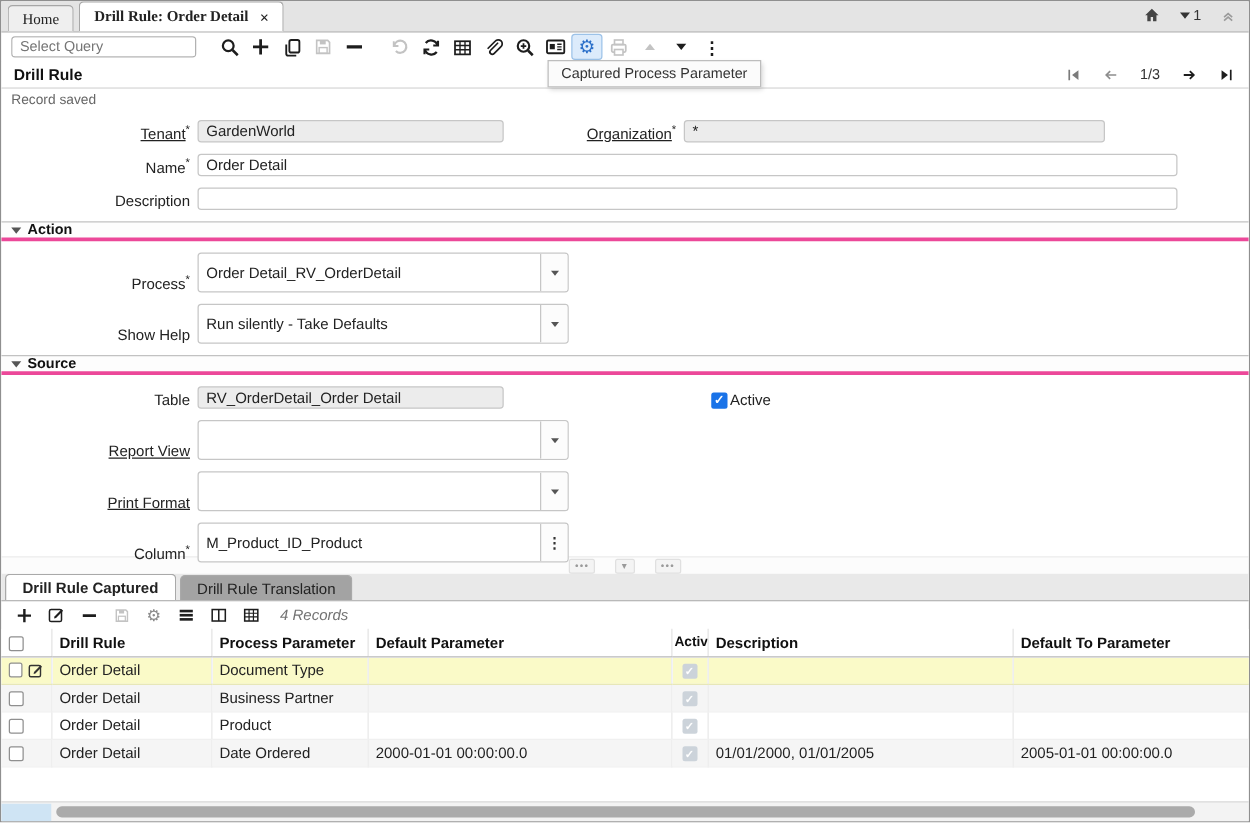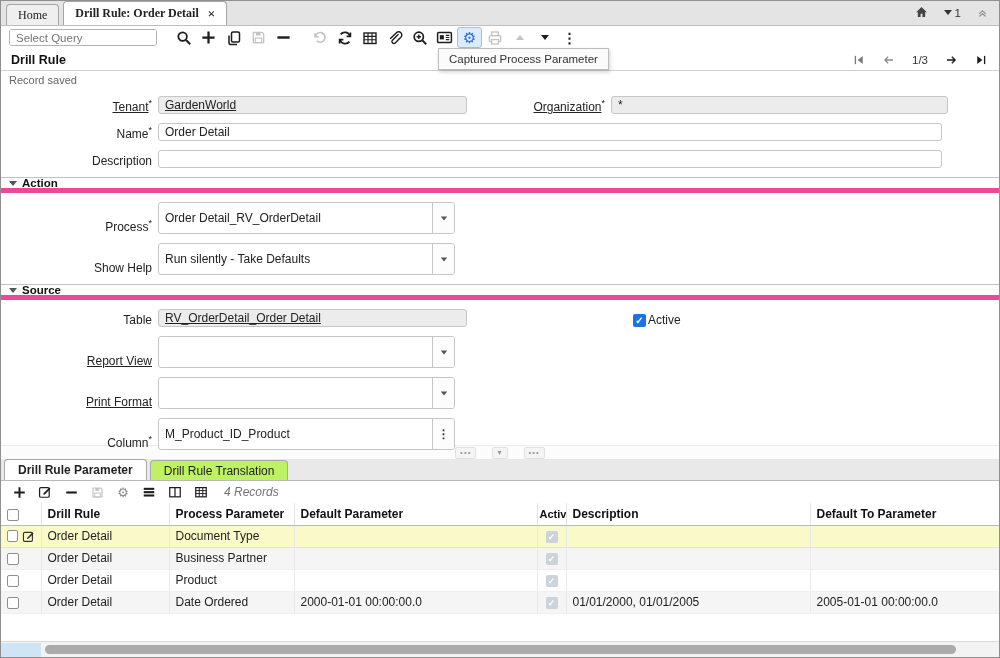--- a/index.html
+++ b/index.html
@@ -41,39 +41,39 @@
   .statusrow{ height:18px; font-size:11px; color:#666; padding:3px 8px 0; background:#fff; }
 
   
   .formarea{ height:356px; padding-top:7px; font-size:12px; background:#fff; }
   .frow{ display:flex; align-items:flex-end; margin-bottom:9px; }
   .flabel{ width:157px; text-align:right; padding-right:6px; color:#222; flex-shrink:0; white-space:nowrap; }
   .flabel.link span.lbl{ text-decoration:underline; }
   .flabel sup{ font-size:9px; }
   .fld{ height:18px; border:1px solid #c6c6c6; border-radius:3px; padding:0 6px; display:flex; align-items:center; background:#fff; color:#222; overflow:hidden; white-space:nowrap; }
   .fld.ro{ background:#ececec; }
-  .w309{ width:309px;text-decoration:underline; } .w337{ width:337px; } .w784{ width:784px; }
+  .w309{ width:245px; } .w337{ width:337px; } .w784{ width:784px; }
   .orglabel{ width:144px; }
   .combo{ width:297px; height:32px; border:1px solid #c6c6c6; border-radius:3px; display:flex; background:#fff; overflow:hidden; }
   .combo .txt{ flex:1; padding:0 6px; display:flex; align-items:center; color:#222; white-space:nowrap; }
   .combo .btn{ width:22px; border-left:1px solid #c6c6c6; background:#fcfcfc; display:flex; align-items:center; justify-content:center; color:#555; }
-  .sect{ border-top:1px solid #c2c2c2; border-bottom:5px solid #ec4899; background:#fdfdfd; height:16px; display:flex; align-items:center; gap:5px; padding:0 8px; font-weight:bold; font-size:11.5px; color:#111; margin:3px 0 9px; }
+  .sect{ border-top:1px solid #c2c2c2; border-bottom:3px solid #ec4899; background:#fdfdfd; height:16px; display:flex; align-items:center; gap:5px; padding:0 8px; font-weight:bold; font-size:11.5px; color:#111; margin:3px 0 9px; }
   .sect .tri{ width:0; height:0; border-left:4px solid transparent; border-right:4px solid transparent; border-top:5px solid #555; }
   .checkwrap{ display:flex; align-items:center; margin-left:166px; }
   .cbx{ width:13px; height:13px; border-radius:2px; background:#1a73e8; color:#fff; font-size:10px; line-height:13px; text-align:center; font-weight:bold; }
   .cbx-label{ font-size:12px; color:#222; margin-left:2px; }
 
   
   .splitter{ height:14px; background:#fcfcfc; border-top:1px solid #ececec; display:flex; align-items:center; justify-content:center; gap:16px; }
   .grip{ color:#9a9a9a; font-size:8px; letter-spacing:1px; line-height:1; border:1px solid #e0e0e0; padding:1px 4px; background:#f4f4f4; border-radius:2px; }
 
   
   .detail{ height:182px; background:#fff; }
   .dtabs{ height:22px; background:#e9e9e9; border-bottom:1px solid #b9b9b9; display:flex; align-items:flex-end; padding:0 3px; }
-  .dtab{ height:20px; padding:0 13px; font-size:12px; border:1px solid #a9a9a9; border-bottom:none; border-radius:4px 4px 0 0; background:#bef264; margin-right:3px; display:flex; align-items:center; color:#222; }
+  .dtab{ height:20px; padding:0 13px; font-size:12px; border:1px solid #a9a9a9; border-bottom:none; border-radius:4px 4px 0 0; background:#a3a3a3; margin-right:3px; display:flex; align-items:center; color:#222; }
   .dtab.active{ background:#fff; font-weight:bold; height:21px; }
   .dtoolbar{ height:22px; display:flex; align-items:center; gap:10px; padding:0 10px; }
   .dtoolbar .tbtn{ min-width:16px; height:18px; }
   .records{ font-size:12px; color:#737373; margin-left:5px;font-style:italic; }
 
   table.grid{ width:1000px; border-collapse:collapse; table-layout:fixed; font-size:12px; }
   table.grid th{ text-align:left; font-weight:bold; height:22px; padding:0 6px; border-bottom:1px solid #b9b9b9; border-right:1px solid #e4e4e4; color:#111; background:#fff; overflow:hidden; white-space:nowrap; }
   table.grid td{ height:22px; padding:0 6px; border-right:1px solid #e9e9e9; border-bottom:1px solid #f0f0f0; color:#222; overflow:hidden; white-space:nowrap; }
   tr.sel td{ background:#fafac8; border-bottom:1px solid #e7e7b8; }
   tr.alt td{ background:#f5f5f5; }
@@ -343,21 +343,21 @@
 
   <div class="splitter">
     <span class="grip">•••</span>
     <span class="grip">▾</span>
     <span class="grip">•••</span>
   </div>
 
   <div class="detail">
     <div class="dtabs">
       <div class="dtab active">
-          <span>Drill Rule Parameter</span>
+          <span>Drill Rule Captured</span>
         </div>
       <div class="dtab">
           <span>Drill Rule Translation</span>
         </div>
     </div>
 
     <div class="dtoolbar">
       <span class="tbtn">
           <svg width="13" height="13" viewBox="0 0 16 16">
             <path d="M8 1.5v13M1.5 8h13" stroke="currentColor" stroke-width="2.4"></path>

